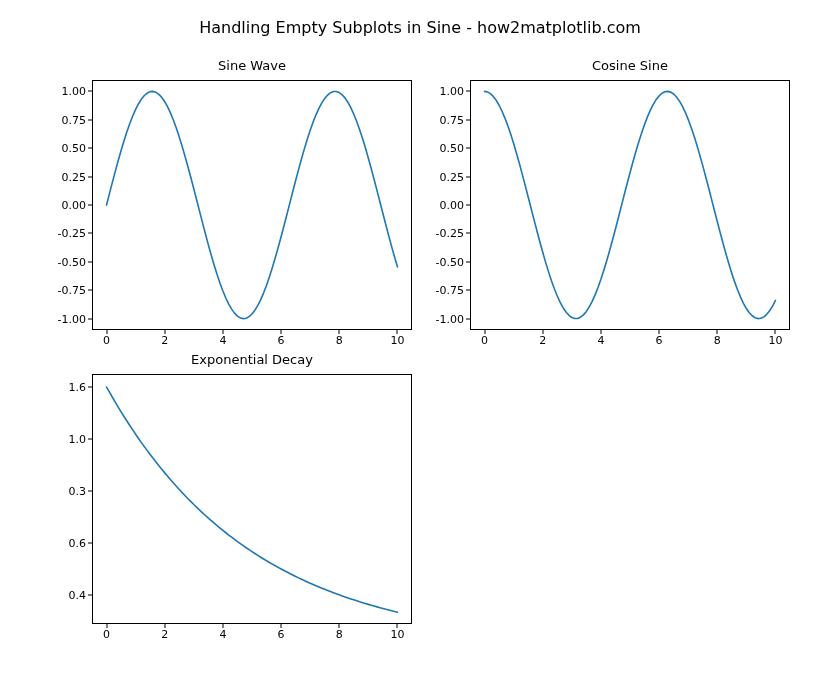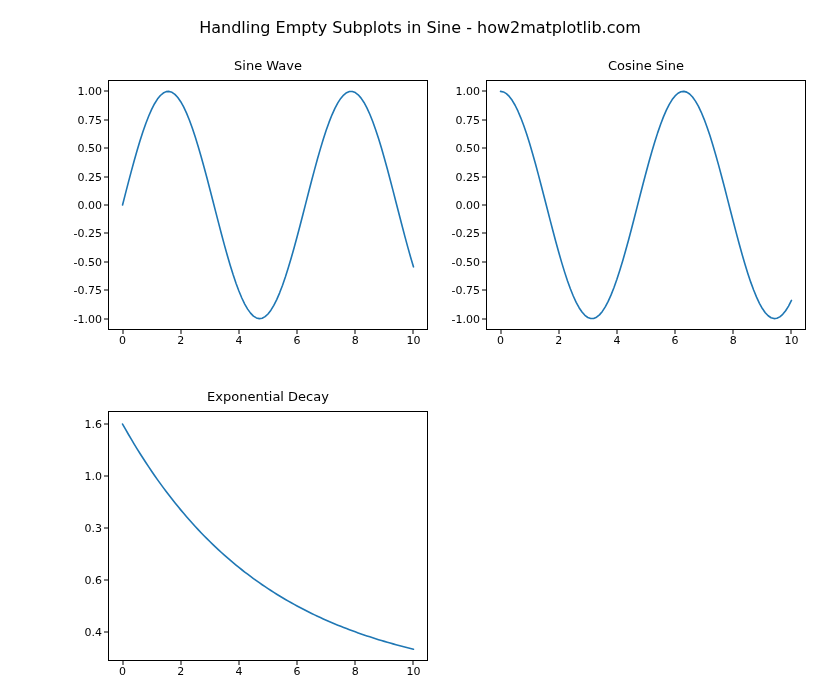--- a/index.html
+++ b/index.html
@@ -20,21 +20,20 @@
   .suptitle {
     position: absolute;
     left: 0; width: 840px;
     top: 18px;
     text-align: center;
     font-size: 16px;
     color: #000;
   }
   .subplot {
     position: absolute;
-    margin-left: 16px;
   }
   .subplot-title {
     position: absolute;
     top: -22px;
     left: 0; width: 100%;
     text-align: center;
     font-size: 13px;
     color: #000;
   }
   .axes {
@@ -161,21 +160,21 @@
         <div class="tickmark-y" style="top: 68.1818px;"></div>
         <div class="ytick" style="top: 68.1818px;">0.50</div>
         <div class="tickmark-y" style="top: 39.7727px;"></div>
         <div class="ytick" style="top: 39.7727px;">0.75</div>
         <div class="tickmark-y" style="top: 11.3636px;"></div>
         <div class="ytick" style="top: 11.3636px;">1.00</div>
         <svg class="line" viewBox="0 0 320 250" preserveAspectRatio="none">
           <path d="M14.55 11.36 L17.45 11.93 L20.36 13.63 L23.27 16.44 L26.18 20.33 L29.09 25.27 L32.00 31.22 L34.91 38.09 L37.82 45.83 L40.73 54.36 L43.64 63.60 L46.55 73.45 L49.45 83.82 L52.36 94.60 L55.27 105.68 L58.18 116.97 L61.09 128.32 L64.00 139.64 L66.91 150.82 L69.82 161.74 L72.73 172.28 L75.64 182.36 L78.55 191.88 L81.45 200.72 L84.36 208.80 L87.27 216.03 L90.18 222.38 L93.09 227.74 L96.00 232.07 L98.91 235.34 L101.82 237.50 L104.73 238.53 L107.64 238.44 L110.55 237.22 L113.45 234.86 L116.36 231.42 L119.27 226.91 L122.18 221.38 L125.09 214.89 L128.00 207.49 L130.91 199.27 L133.82 190.32 L136.73 180.72 L139.64 170.55 L142.55 159.92 L145.45 148.95 L148.36 137.75 L151.27 126.41 L154.18 115.06 L157.09 103.81 L160.00 92.76 L162.91 82.05 L165.82 71.76 L168.73 62.00 L171.64 52.88 L174.55 44.47 L177.45 36.86 L180.36 30.15 L183.27 24.38 L186.18 19.60 L189.09 15.89 L192.00 13.26 L194.91 11.76 L197.82 11.38 L200.73 12.14 L203.64 14.02 L206.55 17.02 L209.45 21.09 L212.36 26.20 L215.27 32.31 L218.18 39.33 L221.09 47.22 L224.00 55.86 L226.91 65.22 L229.82 75.17 L232.73 85.61 L235.64 96.44 L238.55 107.57 L241.45 118.86 L244.36 130.23 L247.27 141.53 L250.18 152.67 L253.09 163.55 L256.00 174.02 L258.91 184.01 L261.82 193.41 L264.73 202.13 L267.64 210.07 L270.55 217.17 L273.45 223.34 L276.36 228.53 L279.27 232.69 L282.18 235.77 L285.09 237.75 L288.00 238.60 L290.91 238.32 L293.82 236.90 L296.73 234.36 L299.64 230.73 L302.55 226.05 L305.45 220.35" style="stroke: rgb(31, 119, 180);"></path>
         </svg>
       </div>
-      <div class="subplot" style="left: 92px; top: 411px; width: 320px; height: 250px;">
+      <div class="subplot" style="left: 92px; top: 374px; width: 320px; height: 250px;">
         <div class="subplot-title">Exponential Decay</div>
         <div class="axes"></div>
         <div class="tickmark-x" style="left: 14.5455px;"></div>
         <div class="xtick" style="left: 14.5455px;">0</div>
         <div class="tickmark-x" style="left: 72.7273px;"></div>
         <div class="xtick" style="left: 72.7273px;">2</div>
         <div class="tickmark-x" style="left: 130.909px;"></div>
         <div class="xtick" style="left: 130.909px;">4</div>
         <div class="tickmark-x" style="left: 189.091px;"></div>
         <div class="xtick" style="left: 189.091px;">6</div>

